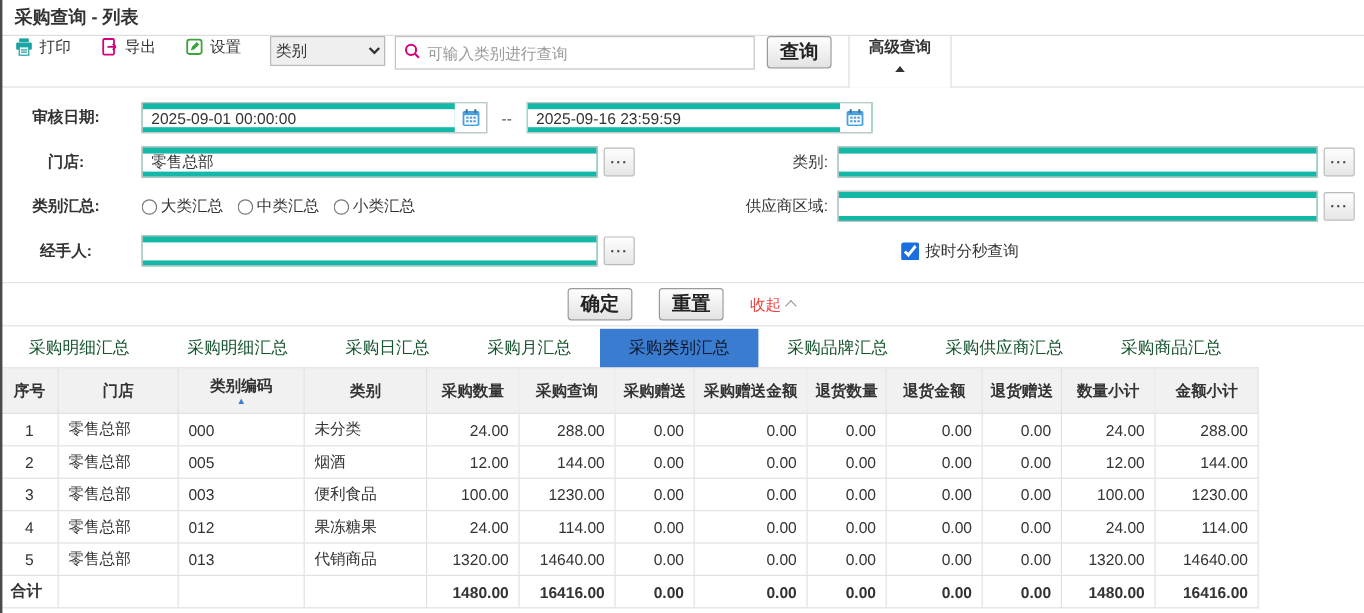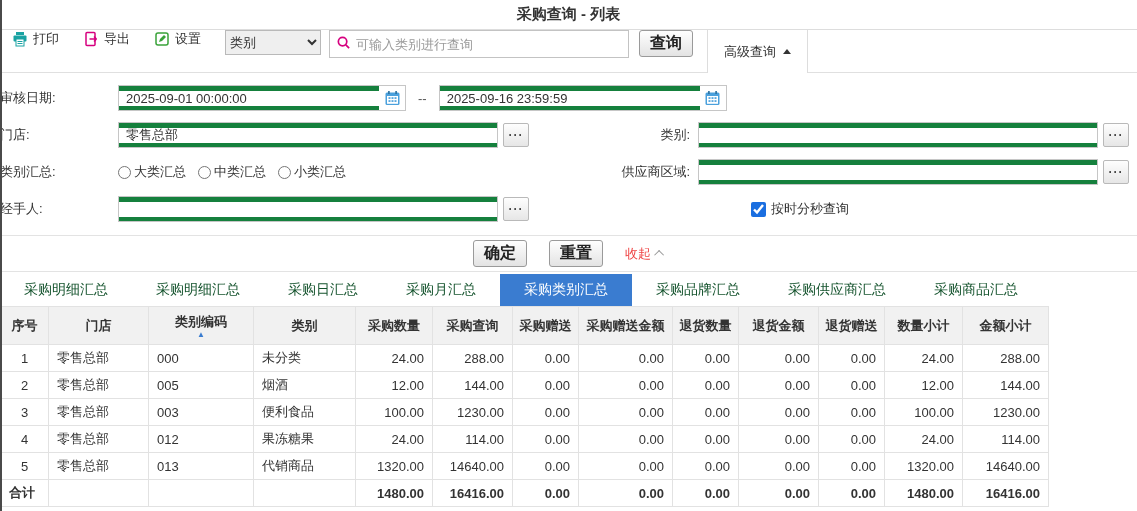--- a/index.html
+++ b/index.html
@@ -5,49 +5,49 @@
   * { margin:0; padding:0; box-sizing:border-box; }
   html,body { width:1137px; height:511px; overflow:hidden; }
   body {
     font-family:"Liberation Sans","DejaVu Sans",sans-serif;
     font-size:13px; color:#333; background:#fff; position:relative;
   }
   .left-edge { position:absolute; left:0; top:0; bottom:0; width:2px; background:#4a4a4a; z-index:5; }
 
   
   .page-header { height:30px; display:flex; align-items:center; padding:0 12px;
-    font-size:15px; font-weight:bold; border-bottom:1px solid #ddd;justify-content:center; }
+    font-size:15px; font-weight:bold; border-bottom:1px solid #ddd; }
 
   
   .toolbar { height:43px; display:flex; align-items:flex-start; padding:0 12px;
     border-bottom:1px solid #e0e0e0; }
   .tool-btn { display:flex; align-items:center; gap:5px; margin-right:24px; cursor:pointer; }
   .tool-btn svg { display:block; }
   .field-select { height:25px; width:96px; border:1px solid #b9b9b9; font-size:13px;
     font-family:inherit; color:#333; margin-right:8px; }
   .search-box { display:flex; align-items:center; width:300px; height:28px;
     border:1px solid #c3c3c3; background:#fff; padding:0 6px; gap:5px; }
   .search-box input { border:0; outline:0; flex:1; font-size:13px; font-family:inherit; color:#333; }
   .search-box input::placeholder { color:#9a9a9a; }
   .btn { height:27px; min-width:54px; border:1px solid #9a9a9a; border-radius:3px;
     background:linear-gradient(#fefefe,#e3e3e3); font-weight:bold; font-size:16px;
     color:#222; cursor:pointer; font-family:inherit; }
   .query-btn { margin-left:10px; }
   .adv-query { margin-left:14px; height:43px; padding:0 16px; display:flex; align-items:center;
     gap:7px; border-left:1px solid #ddd; border-right:1px solid #ddd; background:#fff;
-    font-weight:normal; cursor:pointer; }
+    font-weight:bold; cursor:pointer;flex-direction:column; }
   .caret-up-tri { width:0; height:0; border-left:4px solid transparent;
     border-right:4px solid transparent; border-bottom:5px solid #333; }
 
   
   .filter-panel { padding:12px 8px 2px 0; border-bottom:1px solid #e3e3e3; }
   .frow { display:flex; align-items:center; margin-bottom:11px; }
-  .flabel { width:118px; text-align:left; padding-right:8px; white-space:nowrap; }
+  .flabel { width:118px; text-align:center; padding-right:8px; white-space:nowrap;font-weight:bold; }
   .date-input, .text-input { display:flex; align-items:center; height:26px;
-    border:1px solid #c6c6c6; background:#15803d; }
+    border:1px solid #c6c6c6; background:#14b8a6; }
   .date-input { width:288px; }
   .date-input input, .text-input input { border:0; outline:0; flex:1; padding:0 7px;
     font-size:13px; font-family:inherit; color:#333; min-width:0; }
   .cal-btn { width:26px; height:100%; display:flex; align-items:center; justify-content:center;
     cursor:pointer; background:#fff; }
   .date-sep { margin:0 12px; color:#555; }
   .radios { display:flex; align-items:center; margin-left:20px; gap:14px; }
   .radio { display:flex; align-items:center; gap:3px; cursor:pointer; white-space:nowrap; }
   .radio input { margin:0; }
   .text-input.w380 { width:380px; }
@@ -65,21 +65,21 @@
   .action-row { height:36px; display:flex; align-items:center; justify-content:center;
     gap:22px; border-bottom:1px solid #e3e3e3; }
   .collapse-link { display:flex; align-items:center; gap:6px; color:#ef4444; cursor:pointer; }
   .caret-up-chev { width:7px; height:7px; border-left:1px solid #999; border-top:1px solid #999;
     transform:rotate(45deg) translateY(2px); display:inline-block; }
 
   
   .tabs { display:flex; align-items:stretch; height:32px; margin-top:2px; }
   .tab { display:flex; align-items:center; padding:0 24px; font-size:14px; color:#14532d;
     cursor:pointer; white-space:nowrap; }
-  .tab.active { background:#3a7cd0; color:#ffffff; }
+  .tab.active { background:#3a7cd0; color:#0f172a; }
 
   
   table { border-collapse:collapse; table-layout:fixed; width:1048px; }
   th, td { border:1px solid #e2e2e2; overflow:hidden; white-space:nowrap; }
   thead th { background:#f1f1f1; height:38px; font-size:13px; font-weight:bold;
     text-align:center; vertical-align:middle; cursor:pointer; }
   .sort-asc { display:block; font-size:8px; line-height:8px; color:#3a7cd0; }
   tbody td, tfoot td { height:27px; font-size:13px; }
   td.center { text-align:center; }
   td.txt { text-align:left; padding-left:8px; }

